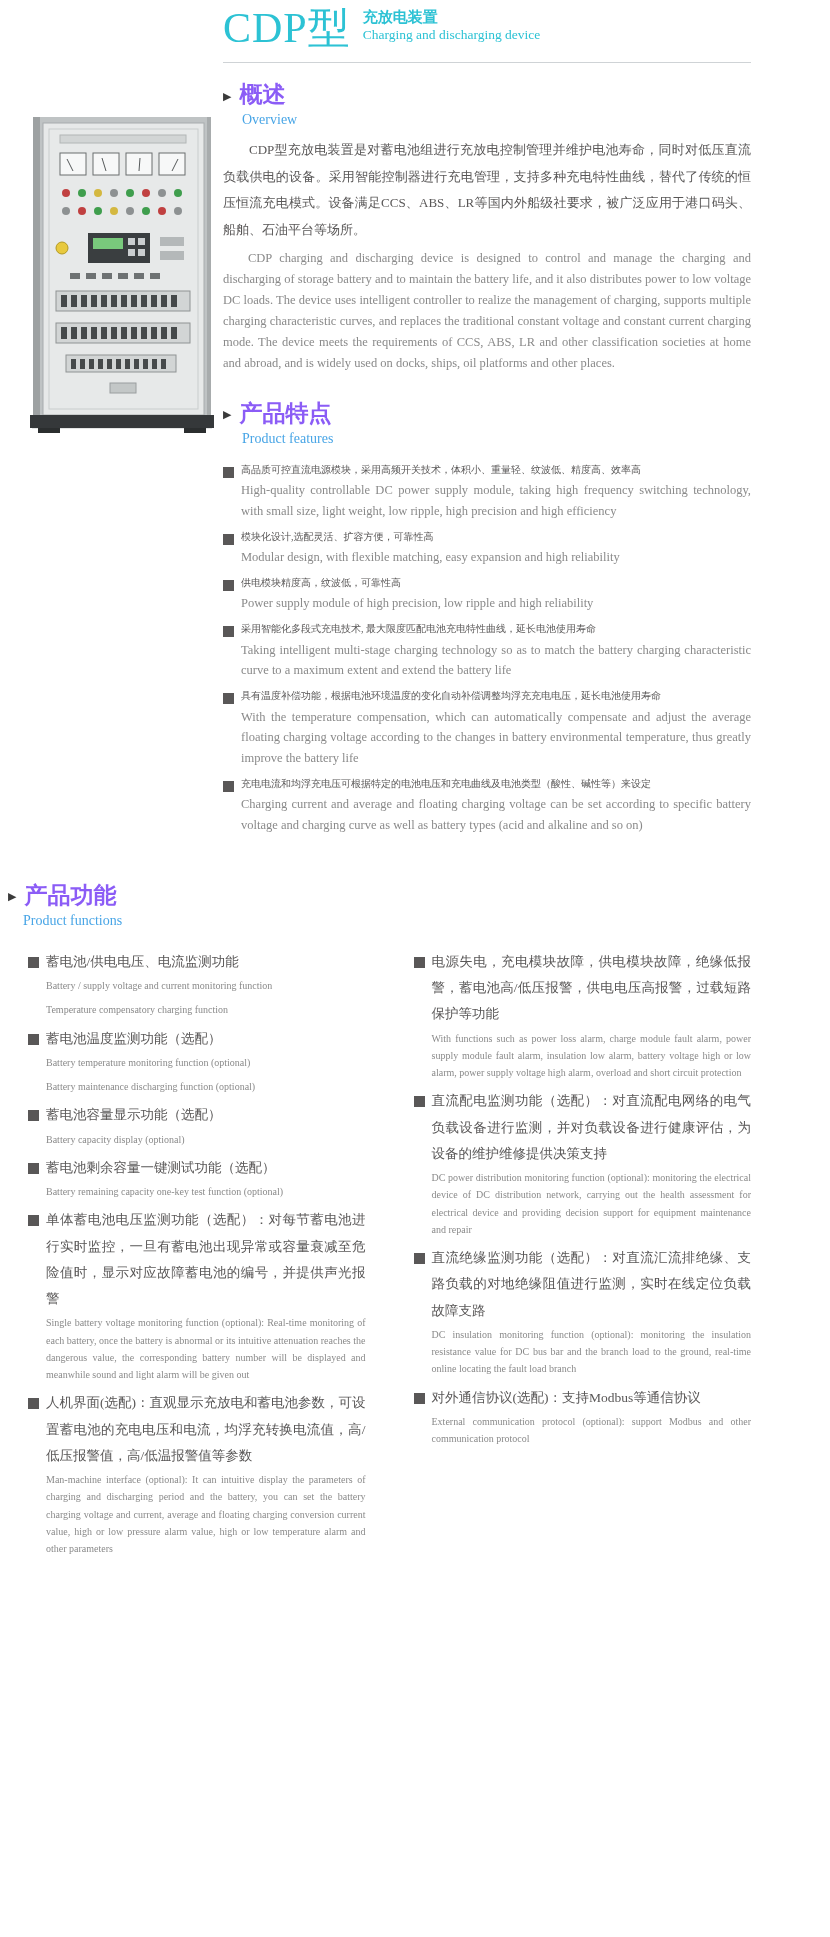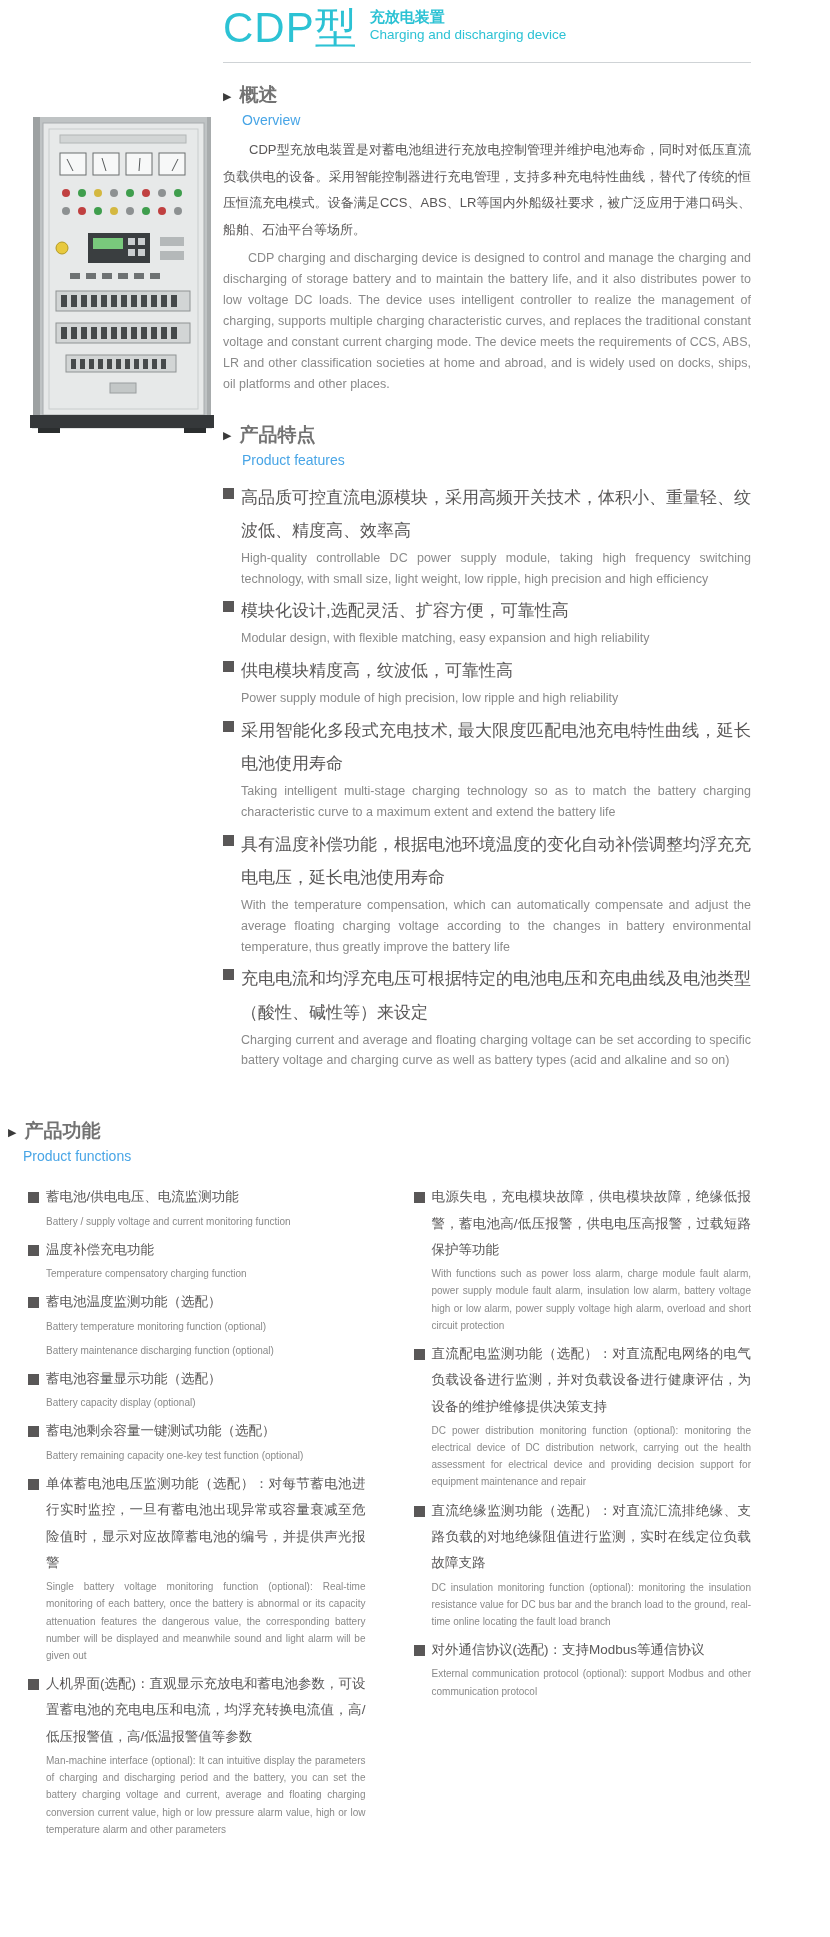--- a/index.html
+++ b/index.html
@@ -1,46 +1,46 @@
 <!DOCTYPE html>
 <html><head>
 <meta charset="utf-8">
 <style>
   html,body{margin:0;padding:0;background:#ffffff;}
   body{font-family:"Liberation Sans","DejaVu Sans",sans-serif;-webkit-font-smoothing:antialiased;}
-  .page{position:relative;width:763px;min-height:1937px;background:#fff;overflow:hidden;}
+  .page{position:relative;width:763px;min-height:1937px;background:#fff;overflow:hidden;font-family:Liberation Serif, serif;}
 
   
   .cabinet{position:absolute;left:30px;top:115px;width:184px;height:320px;}
 
   
   .topcol{margin-left:223px;margin-right:12px;padding-top:6px;}
 
   .brandrow{display:flex;align-items:flex-start;gap:12px;}
   .model{font-size:42px;line-height:44px;font-weight:300;color:#2cc2d4;letter-spacing:1px;}
   .brandsub{padding-top:2px;}
   .sub-zh{font-size:15px;font-weight:bold;color:#2cc2d4;line-height:18px;}
   .sub-en{font-size:13.5px;color:#2cc2d4;line-height:17px;}
 
   .divider{height:1px;background:#cfd3d6;margin-top:12px;}
 
   .section-h{margin-top:18px;}
   .hrow{display:flex;align-items:center;gap:8px;}
   .marker{font-size:11px;color:#3a3a3a;line-height:1;transform:translateY(1px);}
-  .h-zh{font-size:19px;font-weight:bold;color:#737373;line-height:28px;}
+  .h-zh{font-size:23px;font-weight:bold;color:#8b5cf6;line-height:28px;}
   .h-en{font-size:14px;color:#48a5e6;margin-left:19px;margin-top:2px;line-height:18px;}
 
   .para-zh{margin:8px 0 2px;color:#595757;font-size:13px;line-height:2.05;text-align:justify;text-indent:2em;}
   .para-en{margin:4px 0 0;color:#8a8a8a;font-size:12.5px;line-height:1.68;text-align:justify;text-indent:2em;}
 
   .feat-h{margin-top:26px;}
   .flist{margin-top:12px;}
 
   .fitem{margin-bottom:2px;}
-  .fzh{position:relative;padding-left:18px;color:#595757;font-size:17px;line-height:1.95;text-align:justify;}
+  .fzh{position:relative;padding-left:18px;color:#595757;font-size:10px;line-height:1.95;text-align:justify;}
   .sq{position:absolute;left:0;top:7px;width:11px;height:11px;background:#595757;}
   .fen{padding-left:18px;color:#8a8a8a;font-size:12.5px;line-height:1.66;text-align:justify;margin:1px 0 5px;}
 
   
   .functions{margin:46px 10px 0 8px;}
   .functions .h-en{margin-left:15px;}
   .fn-cols{display:flex;gap:48px;margin-top:19px;padding-left:20px;padding-right:2px;}
   .fn-col{flex:1 1 0;min-width:0;}
   .functions .fzh{font-size:13.5px;line-height:1.95;}
   .functions .fen{font-size:10px;line-height:1.72;margin:2px 0 7px;}
@@ -245,41 +245,40 @@
       <div class="h-en">Product functions</div>
     </div>
 
     <div class="fn-cols">
       <div class="fn-col" id="func-left">
           <div class="fitem">
             <div class="fzh"><span class="sq"></span>蓄电池/供电电压、电流监测功能</div>
             <div class="fen">Battery / supply voltage and current monitoring function</div>
           </div>
           <div class="fitem">
-            <div class="fzh"><span class="sq"></span>温度补偿充电功能</div>
             <div class="fen">Temperature compensatory charging function</div>
           </div>
           <div class="fitem">
             <div class="fzh"><span class="sq"></span>蓄电池温度监测功能（选配）</div>
             <div class="fen">Battery temperature monitoring function (optional)</div>
           </div>
           <div class="fitem">
             <div class="fen">Battery maintenance discharging function (optional)</div>
           </div>
           <div class="fitem">
             <div class="fzh"><span class="sq"></span>蓄电池容量显示功能（选配）</div>
             <div class="fen">Battery capacity display (optional)</div>
           </div>
           <div class="fitem">
             <div class="fzh"><span class="sq"></span>蓄电池剩余容量一键测试功能（选配）</div>
             <div class="fen">Battery remaining capacity one-key test function (optional)</div>
           </div>
           <div class="fitem">
             <div class="fzh"><span class="sq"></span>单体蓄电池电压监测功能（选配）：对每节蓄电池进行实时监控，一旦有蓄电池出现异常或容量衰减至危险值时，显示对应故障蓄电池的编号，并提供声光报警</div>
-            <div class="fen">Single battery voltage monitoring function (optional): Real-time monitoring of each battery, once the battery is abnormal or its capacity attenuation features the dangerous value, the corresponding battery number will be displayed and meanwhile sound and light alarm will be given out</div>
+            <div class="fen">Single battery voltage monitoring function (optional): Real-time monitoring of each battery, once the battery is abnormal or its intuitive attenuation reaches the dangerous value, the corresponding battery number will be displayed and meanwhile sound and light alarm will be given out</div>
           </div>
           <div class="fitem">
             <div class="fzh"><span class="sq"></span>人机界面(选配)：直观显示充放电和蓄电池参数，可设置蓄电池的充电电压和电流，均浮充转换电流值，高/低压报警值，高/低温报警值等参数</div>
             <div class="fen">Man-machine interface (optional): It can intuitive display the parameters of charging and discharging period and the battery, you can set the battery charging voltage and current, average and floating charging conversion current value, high or low pressure alarm value, high or low temperature alarm and other parameters</div>
           </div>
         </div>
       <div class="fn-col" id="func-right">
           <div class="fitem">
             <div class="fzh"><span class="sq"></span>电源失电，充电模块故障，供电模块故障，绝缘低报警，蓄电池高/低压报警，供电电压高报警，过载短路保护等功能</div>
             <div class="fen">With functions such as power loss alarm, charge module fault alarm, power supply module fault alarm, insulation low alarm, battery voltage high or low alarm, power supply voltage high alarm, overload and short circuit protection</div>

